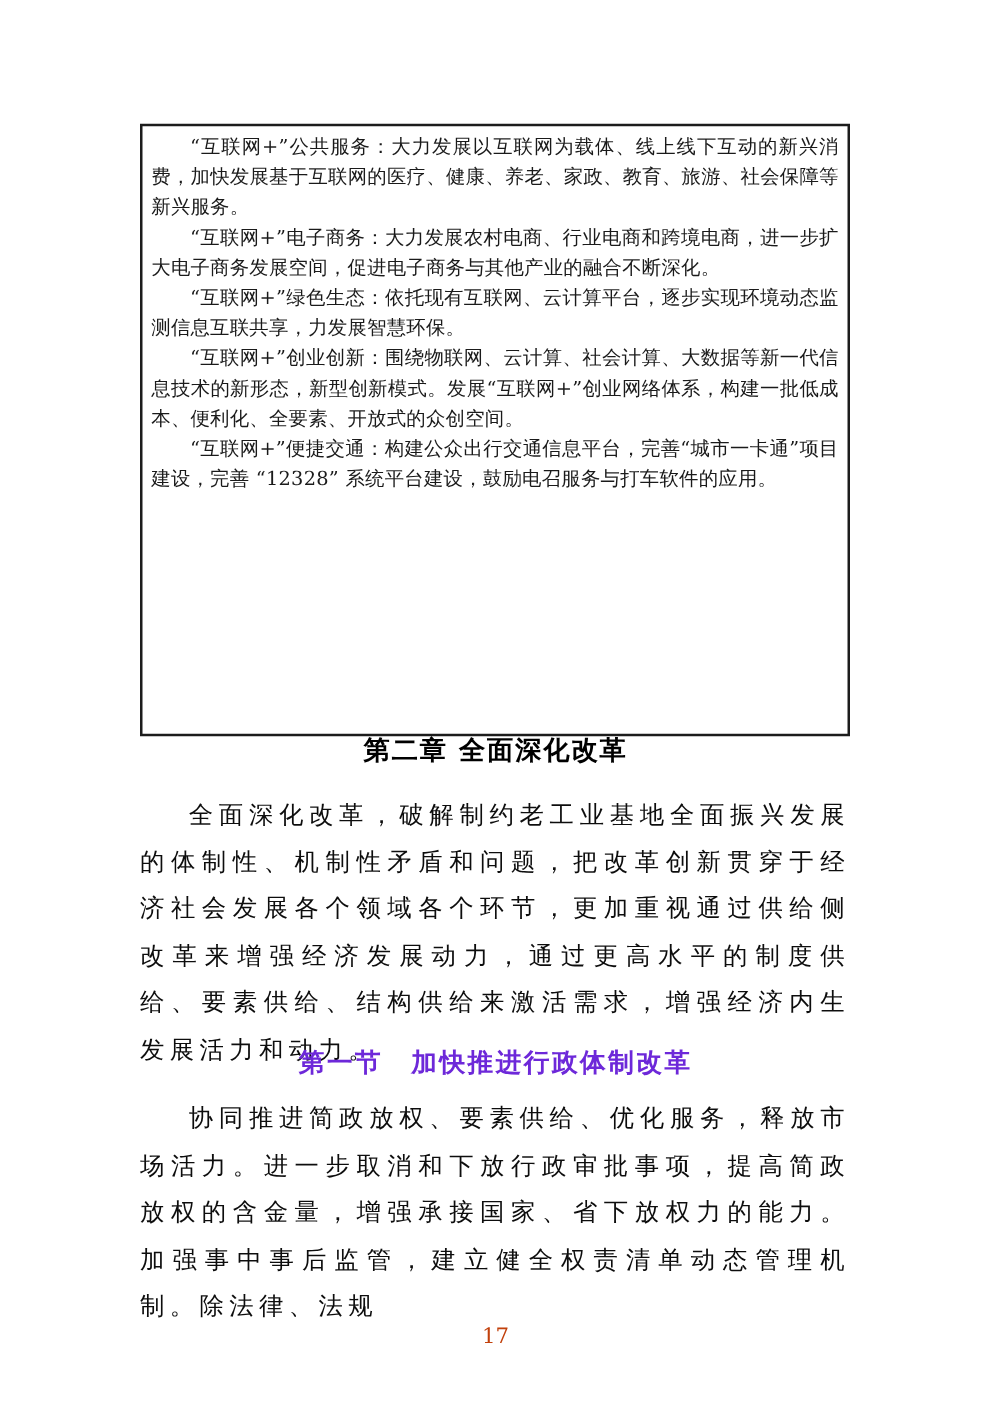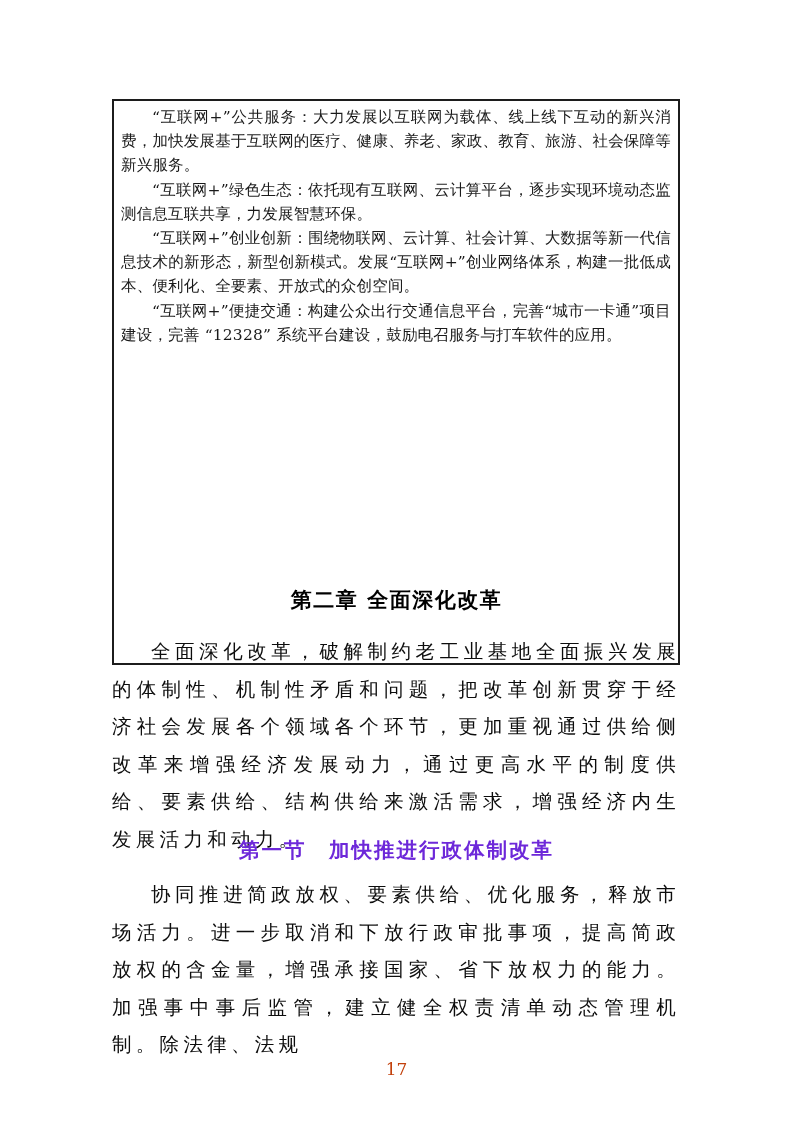--- a/index.html
+++ b/index.html
@@ -12,21 +12,21 @@
     height: 1122px;
     position: relative;
     overflow: hidden;
     color: #111;
   }
   .infobox {
     position: absolute;
     left: 112px;
     top: 99px;
     width: 568px;
-    height: 566px;
+    height: 490px;
     box-sizing: border-box;
     border: 2px solid #1c1c1c;
     padding: 4px 7px 0 7px;
     font-family: "DejaVu Serif", serif;
     font-size: 15.5px;
     line-height: 24.2px;
     text-align: justify;
     color: #1a1a1a;
   }
   .infobox p {
@@ -81,20 +81,21 @@
     font-family: "DejaVu Serif", serif;
     font-size: 17px;
     color: #c2410c;
   }
 </style>
 </head>
 <body>
 
 <div class="infobox">
   <p>“互联网+”公共服务：大力发展以互联网为载体、线上线下互动的新兴消费，加快发展基于互联网的医疗、健康、养老、家政、教育、旅游、社会保障等新兴服务。</p>
+  <p>“互联网+”电子商务：大力发展农村电商、行业电商和跨境电商，进一步扩大电子商务发展空间，促进电子商务与其他产业的融合不断深化。</p>
   <p>“互联网+”绿色生态：依托现有互联网、云计算平台，逐步实现环境动态监测信息互联共享，力发展智慧环保。</p>
   <p>“互联网+”创业创新：围绕物联网、云计算、社会计算、大数据等新一代信息技术的新形态，新型创新模式。发展“互联网+”创业网络体系，构建一批低成本、便利化、全要素、开放式的众创空间。</p>
   <p>“互联网+”便捷交通：构建公众出行交通信息平台，完善“城市一卡通”项目建设，完善 “12328” 系统平台建设，鼓励电召服务与打车软件的应用。</p>
 </div>
 
 <div class="chapter-title">第二章 全面深化改革</div>
 
 <div class="kai-body chapter-intro">全面深化改革，破解制约老工业基地全面振兴发展的体制性、机制性矛盾和问题，把改革创新贯穿于经济社会发展各个领域各个环节，更加重视通过供给侧改革来增强经济发展动力，通过更高水平的制度供给、要素供给、结构供给来激活需求，增强经济内生发展活力和动力。</div>
 
 <div class="section-title">第一节　加快推进行政体制改革</div>

